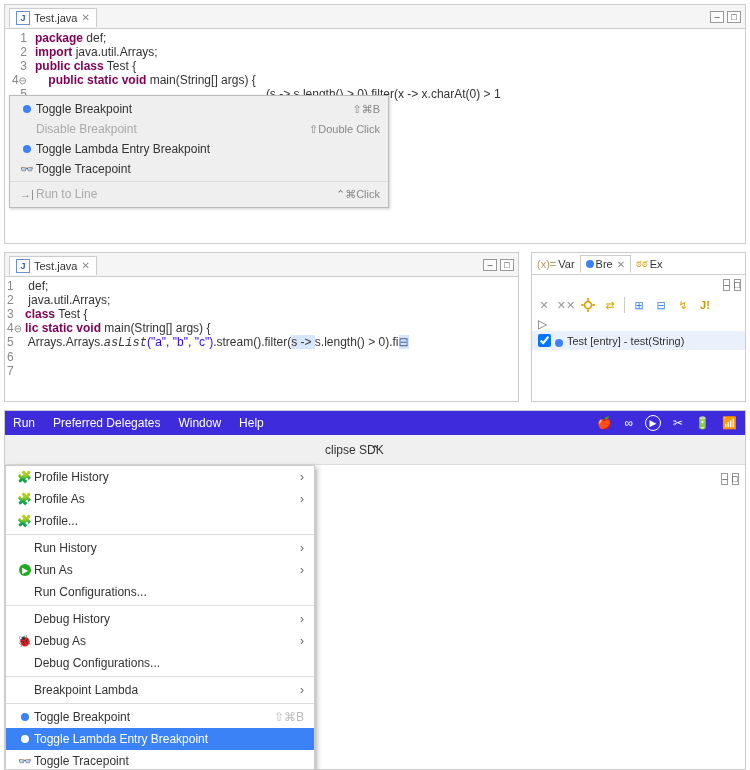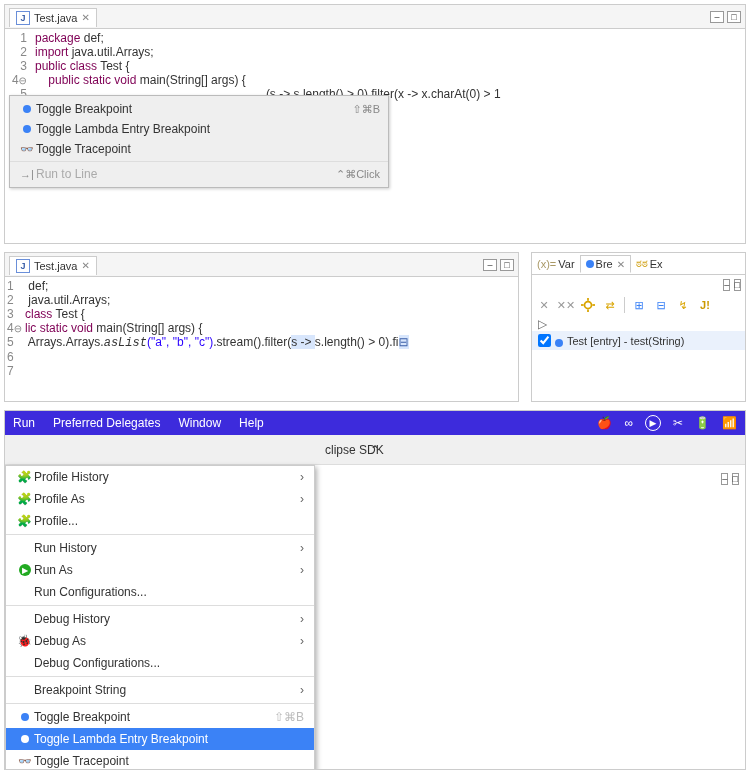--- a/index.html
+++ b/index.html
@@ -6,21 +6,21 @@
 body { background:#fff; width:750px; font-size:12px; color:#333; }
 .panel { border:1px solid #ccc; background:#fff; margin:4px; position:relative; }
 .tab-bar { display:flex; align-items:center; background:#f5f5f5; border-bottom:1px solid #ccc; height:24px; padding:0 4px; }
 .tab { background:#fff; border:1px solid #ccc; border-bottom:none; padding:2px 6px; display:flex; align-items:center; gap:4px; font-size:11px; margin-top:1px; }
 .tab-close { color:#888; font-size:10px; cursor:pointer; }
 .win-btns { margin-left:auto; display:flex; gap:3px; }
 .win-btn { width:14px; height:12px; border:1px solid #999; background:#fff; font-size:9px; text-align:center; line-height:10px; }
 .code { font-family:Menlo,Consolas,monospace; font-size:12px; padding:2px 0; }
 .ruler { display:inline-block; width:28px; text-align:right; color:#888; padding-right:8px; user-select:none; }
 .ruler2 { display:inline-block; width:18px; text-align:left; color:#888; padding-right:2px; user-select:none; }
-.kw { color:#7f0055; font-weight:normal; }
+.kw { color:#7f0055; font-weight:bold; }
 .str { color:#2a00ff; }
 .ital { font-style:italic;font-family:Liberation Mono, monospace; }
 .sel-hl { background:#d8e6fc; }
 .code-line { white-space:pre; padding-left:2px; }
 .context-menu { position:absolute; background:#efefef; border:1px solid #bbb; box-shadow:1px 1px 3px rgba(0,0,0,.2); width:380px; z-index:10; padding:3px 0; }
 .cm-item { display:flex; align-items:center; padding:3px 8px; font-size:12px; color:#333; }
 .cm-item.disabled { color:#aaa; }
 .cm-item .ico { width:18px; display:inline-flex; justify-content:center; }
 .cm-item .shortcut { margin-left:auto; color:#888; font-size:11px; }
 .cm-sep { height:1px; background:#ddd; margin:2px 0; }
@@ -75,20 +75,25 @@
   </div>
 
   <div class="context-menu" style="top:90px; left:4px;">
     <div class="cm-item">
       <span class="ico">
           <span class="bp-dot"></span>
         </span>
       <span>Toggle Breakpoint</span>
       <span class="shortcut">⇧⌘B</span>
     </div>
+    <div class="cm-item disabled">
+      <span class="ico"></span>
+      <span>Disable Breakpoint</span>
+      <span class="shortcut">⇧Double Click</span>
+    </div>
     <div class="cm-item">
       <span class="ico">
           <span class="bp-dot"></span>
         </span>
       <span>Toggle Lambda Entry Breakpoint</span>
     </div>
     <div class="cm-item">
       <span class="ico tp-icon">👓</span>
       <span>Toggle Tracepoint</span>
     </div>
@@ -243,21 +248,21 @@
       <span>Debug As</span>
         <span class="chev">›</span>
     </div>
     <div class="dd-item">
         <span class="ico"></span>
         <span>Debug Configurations...</span>
       </div>
     <div class="dd-sep"></div>
     <div class="dd-item">
         <span class="ico"></span>
-        <span>Breakpoint String</span>
+        <span>Breakpoint Lambda</span>
         <span class="chev">›</span>
       </div>
     <div class="dd-sep"></div>
     <div class="dd-item">
       <span class="ico">
           <span class="bp-dot"></span>
         </span>
       <span>Toggle Breakpoint</span>
         <span class="chev" style="color:#bbb;">⇧⌘B</span>
     </div>

